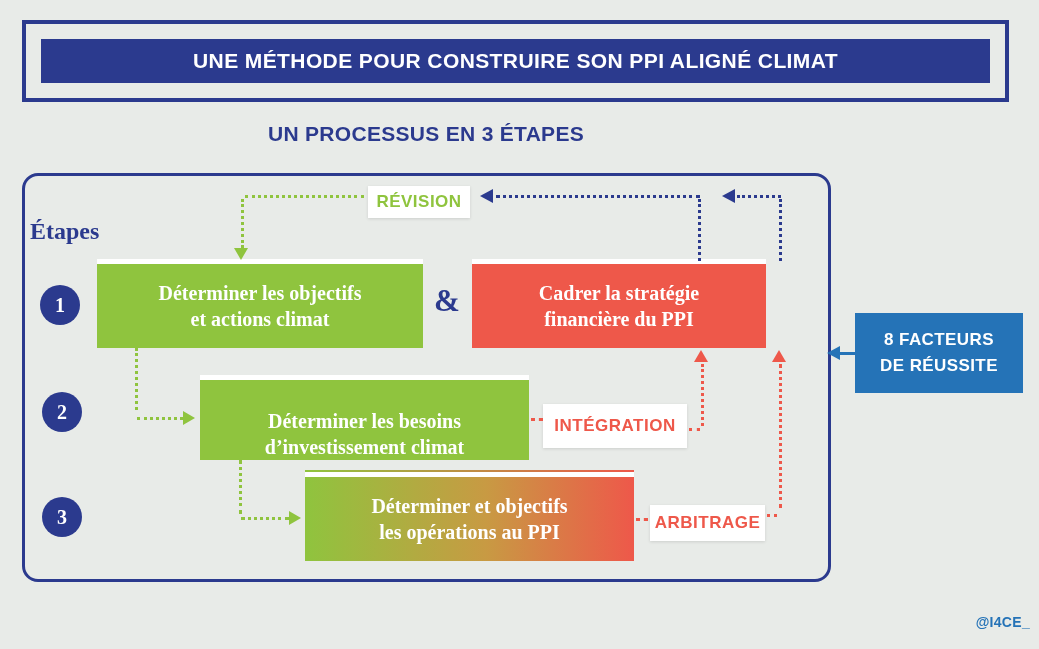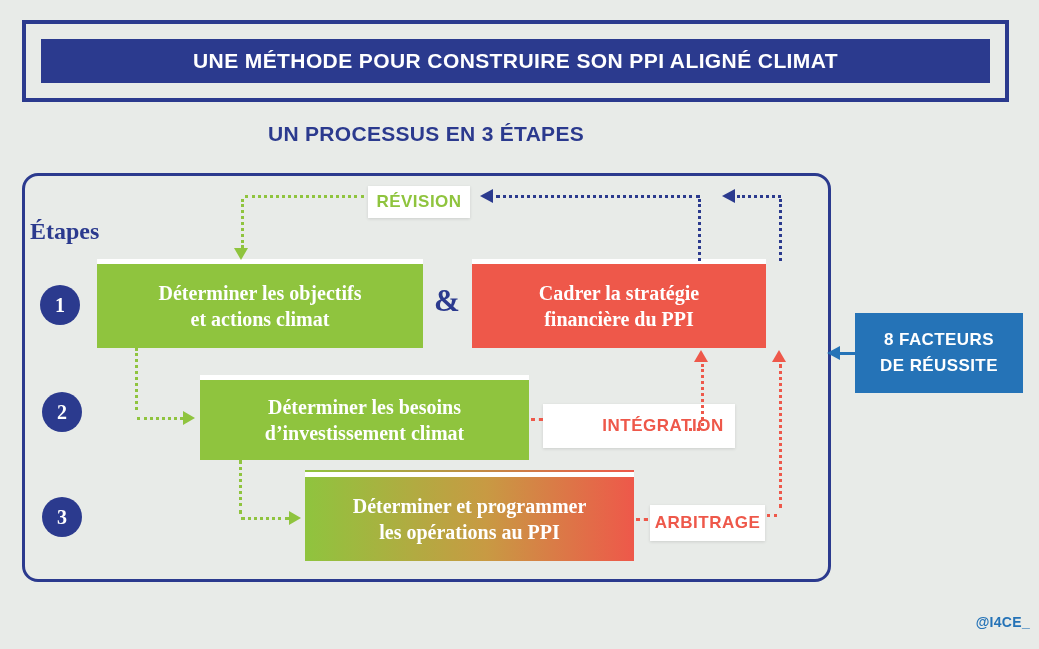--- a/index.html
+++ b/index.html
@@ -32,32 +32,32 @@
   .box{position:absolute;display:flex;flex-direction:column;align-items:center;justify-content:center;
         color:#fff;font-family:"Liberation Serif",serif;font-weight:bold;font-size:20px;line-height:1.3;
         text-align:center;box-shadow:0 -5px 0 0 #ffffff;}
   .box-green{background:#8fc43e;}
   .box-red{background:#ee584a;}
   .box-grad{background:linear-gradient(90deg,#8fc43e 0%,#c89a43 55%,#ee584a 100%);}
   .box-grad::before{content:"";position:absolute;left:0;right:0;top:-7px;height:2px;
         background:linear-gradient(90deg,#8fc43e,#ee584a);}
   .box1{left:97px;top:264px;width:326px;height:84px;}
   .boxr{left:472px;top:264px;width:294px;height:84px;}
-  .box2{left:200px;top:380px;width:329px;height:80px;}
+  .box2{left:200px;top:380px;width:329px;height:80px;justify-content:flex-end;}
   .box3{left:305px;top:477px;width:329px;height:84px;}
 
   .amp{position:absolute;left:431px;top:283px;width:32px;text-align:center;color:#2b3a8e;
         font-family:"Liberation Serif",serif;font-weight:bold;font-size:31px;}
 
   
   .pill{position:absolute;background:#ffffff;border-radius:0;display:flex;align-items:center;justify-content:center;
         font-family:Liberation Sans, sans-serif;font-weight:bold;font-size:17px;letter-spacing:.5px;
         box-shadow:0 1px 3px rgba(0,0,0,.12);}
   .pill-rev{left:368px;top:186px;width:102px;height:32px;color:#8fc43e;}
-  .pill-int{left:543px;top:404px;width:144px;height:44px;color:#ee584a;padding-left:48px;}
+  .pill-int{left:543px;top:404px;width:144px;height:44px;color:#ee584a;}
   .pill-arb{left:650px;top:505px;width:115px;height:36px;color:#ee584a;}
 
   
   .dh{position:absolute;height:0;border-top:3px dotted;}
   .dv{position:absolute;width:0;border-left:3px dotted;}
   .c-green{border-color:#8fc43e;} .c-navy{border-color:#2b3a8e;} .c-red{border-color:#ee584a;}
   .tri{position:absolute;width:0;height:0;}
   .tri-down-green{border-left:7px solid transparent;border-right:7px solid transparent;border-top:12px solid #8fc43e;}
   .tri-right-green{border-top:7px solid transparent;border-bottom:7px solid transparent;border-left:12px solid #8fc43e;}
   .tri-left-navy{border-top:7px solid transparent;border-bottom:7px solid transparent;border-right:13px solid #2b3a8e;}
@@ -103,21 +103,21 @@
     <span>Cadrer la stratégie</span>
     <span>financière du PPI</span>
   </div>
 
   <div class="box box-green box2">
     <span>Déterminer les besoins</span>
     <span>d’investissement climat</span>
   </div>
 
   <div class="box box-grad box3">
-    <span>Déterminer et programmer</span>
+    <span>Déterminer et objectifs</span>
     <span>les opérations au PPI</span>
   </div>
 
   <div class="pill pill-rev">RÉVISION</div>
   <div class="pill pill-int">INTÉGRATION</div>
   <div class="pill pill-arb">ARBITRAGE</div>
 
   <div class="dh c-green" style="left:245px;top:195px;width:119px;"></div>
   <div class="dv c-green" style="left:241px;top:199px;height:49px;"></div>
   <div class="tri tri-down-green" style="left:234px;top:248px;"></div>

